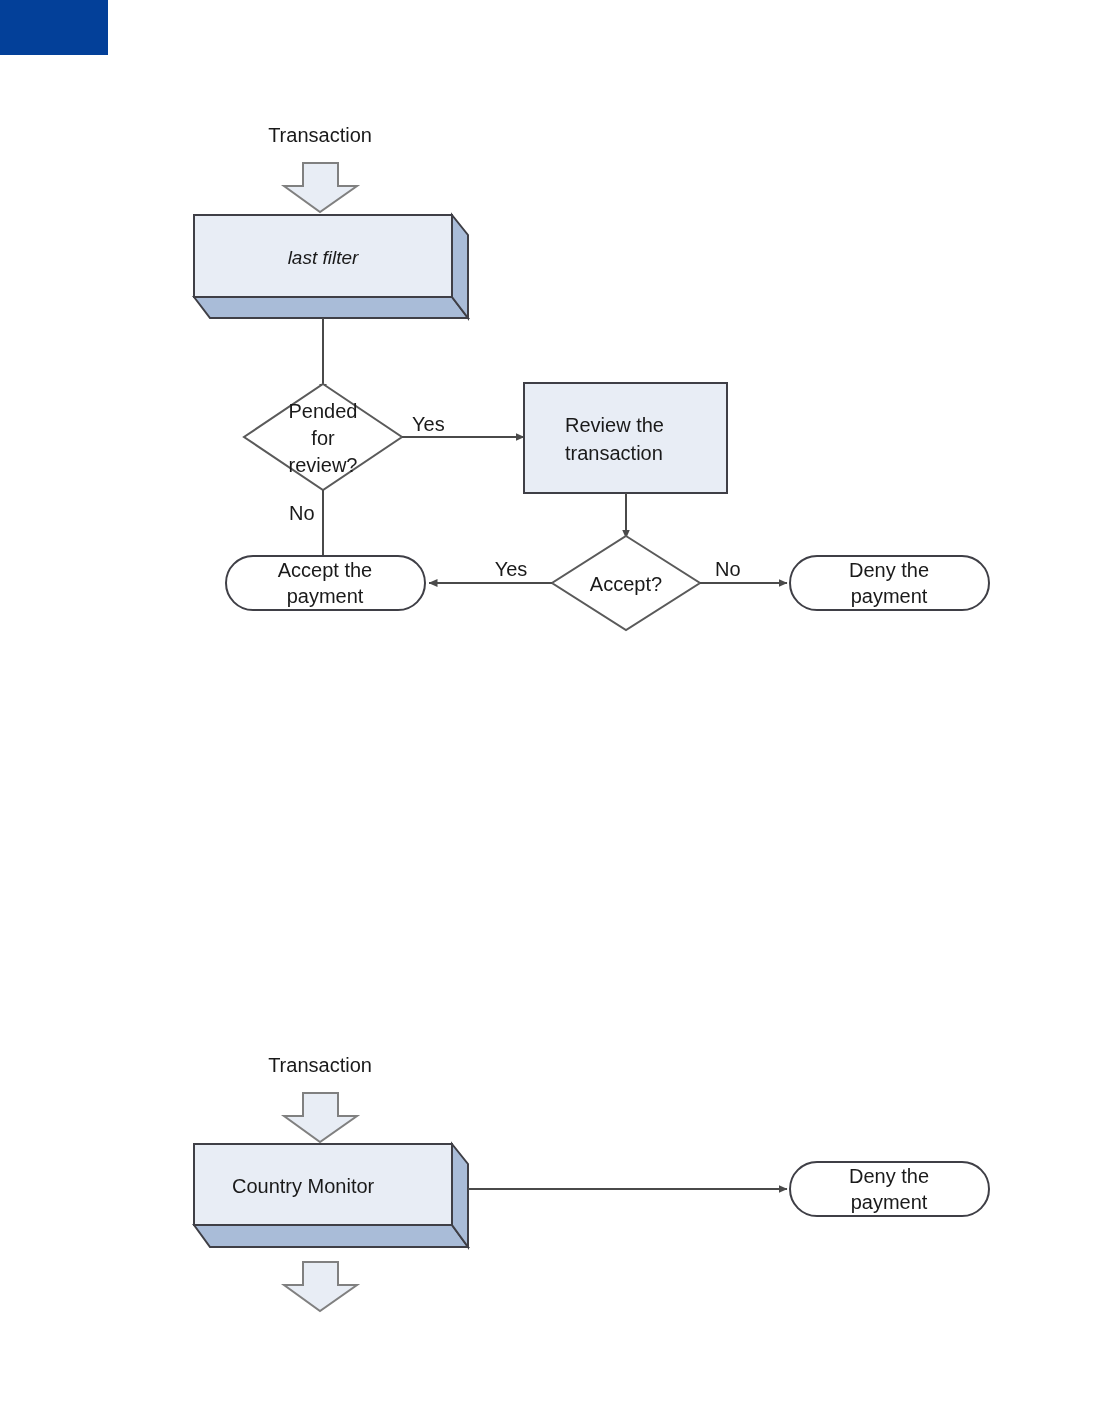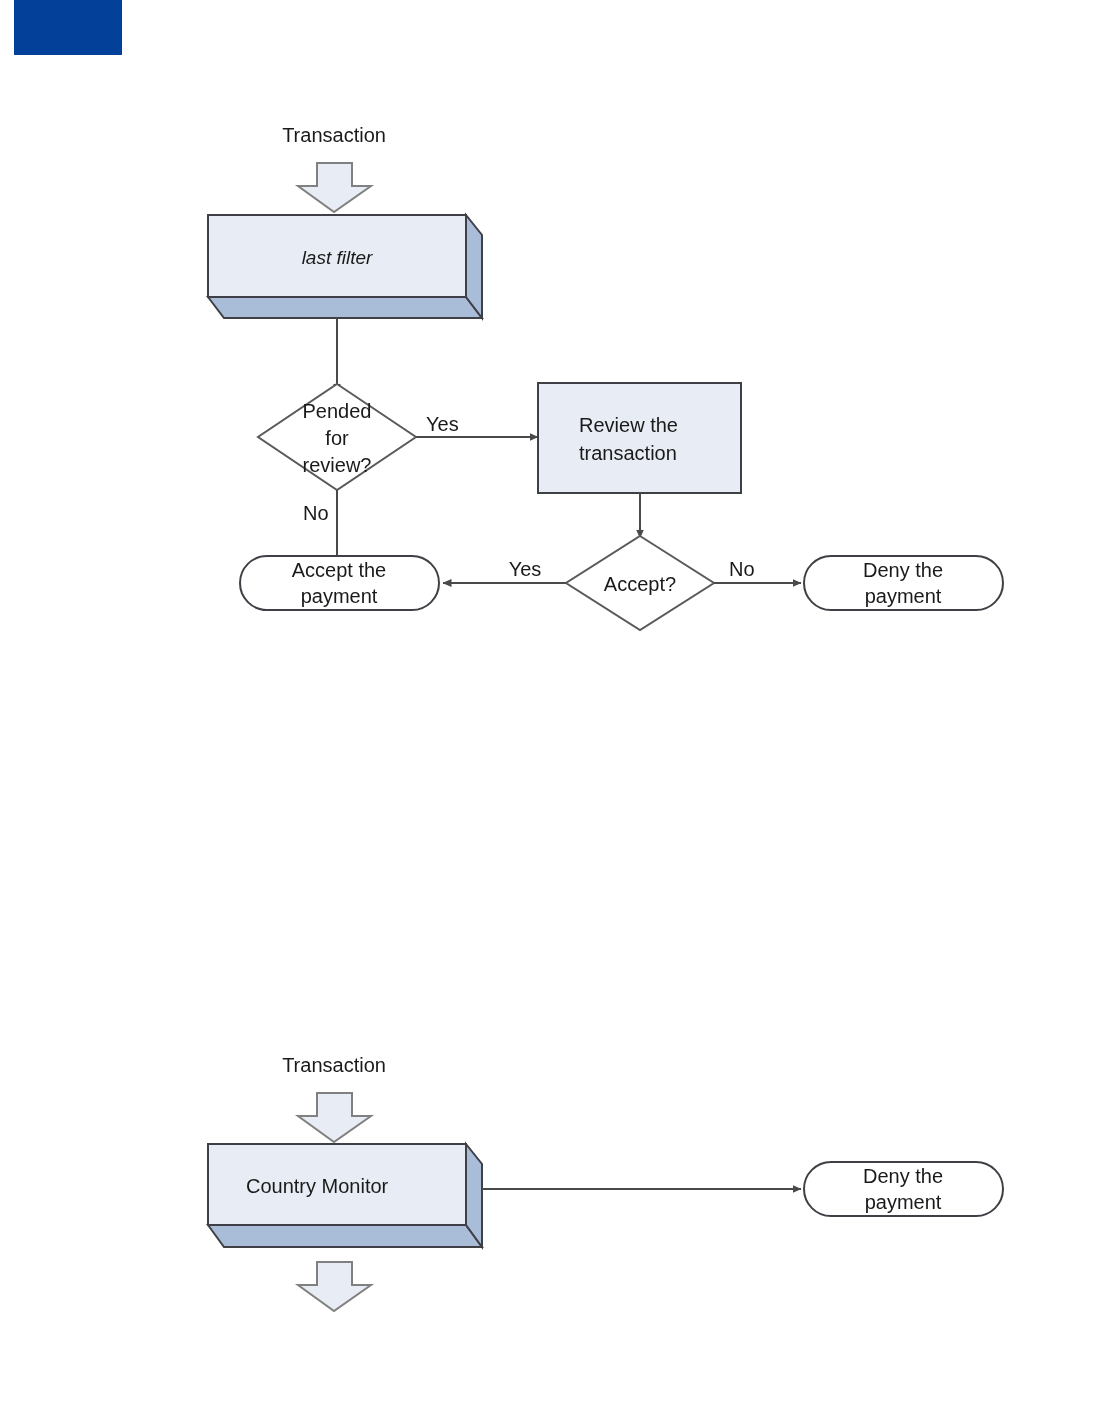--- a/index.html
+++ b/index.html
@@ -10,21 +10,21 @@
   body {
     width: 1114px;
     height: 1414px;
     position: relative;
     font-family: "Liberation Sans", sans-serif;
     color: #1a1a1a;
     overflow: hidden;
   }
   #page {
     position: absolute;
-    left: 14px; top: 0;
+    left: 0; top: 0;
     width: 994px;
     height: 1414px;
   }
   .corner-mark {
     position: absolute;
     left: 0;
     top: 0;
     width: 108px;
     height: 55px;
     background: #034099;

